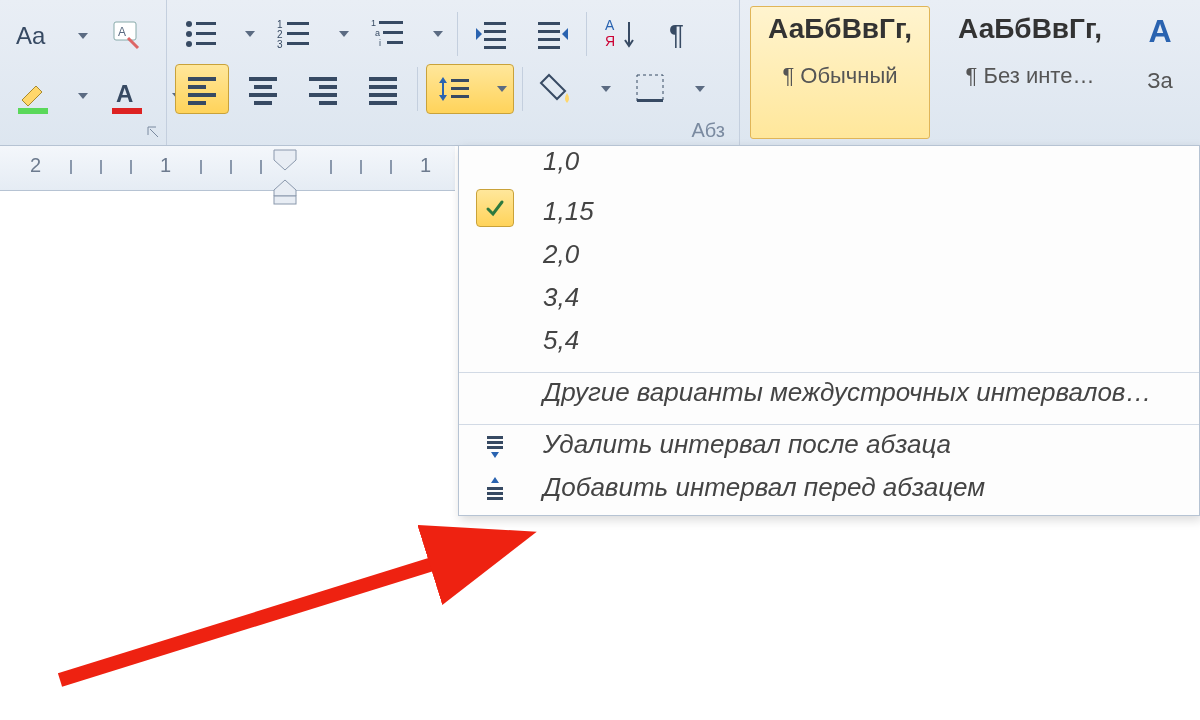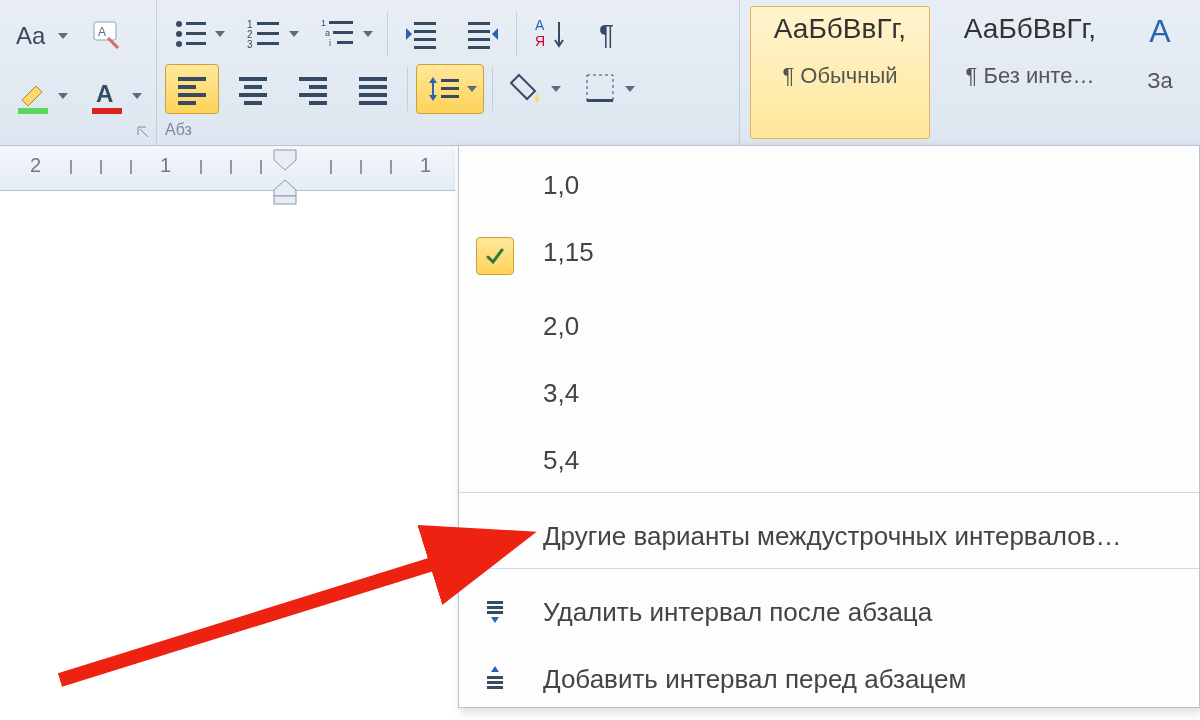--- a/index.html
+++ b/index.html
@@ -25,23 +25,23 @@
     border-right: 1px solid #c4cfde;
     position: relative;
   }
   .group .row {
     display: flex;
     align-items: center;
     gap: 8px;
     height: 60px;
   }
   .group-label {
-    font-size: 16px;
+    font-size: 20px;
     color: #7a8aa0;
-    text-align: left;
+    text-align: right;
     padding-right: 6px;
     height: 26px;
     line-height: 26px;
   }
   .dlauncher {
     position: absolute;
     right: 4px;
     bottom: 4px;
     width: 18px;
     height: 18px;
@@ -50,20 +50,21 @@
     align-items: center;
     justify-content: center;
   }
   .btn {
     display: inline-flex;
     align-items: center;
     justify-content: flex-end;
     padding: 4px 6px;
     border-radius: 4px;
     position: relative;
+    gap: 20px;
   }
   .btn.sel {
     background: linear-gradient(#ffe79b, #ffd35a);
     border: 1px solid #c9a23a;
   }
   .dd-arrow {
     width: 0; height: 0;
     border-left: 5px solid transparent;
     border-right: 5px solid transparent;
     border-top: 6px solid #5b6b82;
@@ -82,21 +83,21 @@
     border-radius: 3px;
     text-align: center;
     padding: 6px 4px;
     font-size: 24px;
     color: #333;
   }
   .style-card.sel {
     background: linear-gradient(#fff4cf, #ffe79b);
     border-color: #e0b558;
   }
-  .style-card .preview { font-size: 28px; font-weight: 400; }
+  .style-card .preview { font-size: 28px; font-weight: 700; }
   .style-card .name { font-size: 22px; color: #555; margin-top: 18px; }
   
   .ruler {
     position: relative;
     height: 44px;
     background: linear-gradient(#f4f7fb, #e5ecf4);
     border-bottom: 1px solid #b6c3d3;
     width: 455px;
   }
   .ruler .ticks {
@@ -118,25 +119,26 @@
     left: 458px;
     top: 145px;
     width: 740px;
     background: #fdfdfd;
     border: 1px solid #b6c3d3;
     box-shadow: 2px 4px 10px rgba(0,0,0,.15);
     z-index: 20;
   }
   .menu .item {
     display: flex;
-    align-items: flex-start;
+    align-items: flex-end;
     font-size: 26px;
     color: #444;
-    padding: 24px 18px 12px 8px;
+    padding: 0 18px 12px 8px;
     gap: 20px;
+    font-style: italic;
   }
   .menu .sep { height: 1px; background: #d2dae5; margin: 4px 0; }
   .menu .iconcell {
     width: 56px;
     display: flex;
     justify-content: center;
   }
   .checkmark {
     display: inline-flex;
     width: 36px; height: 36px;

